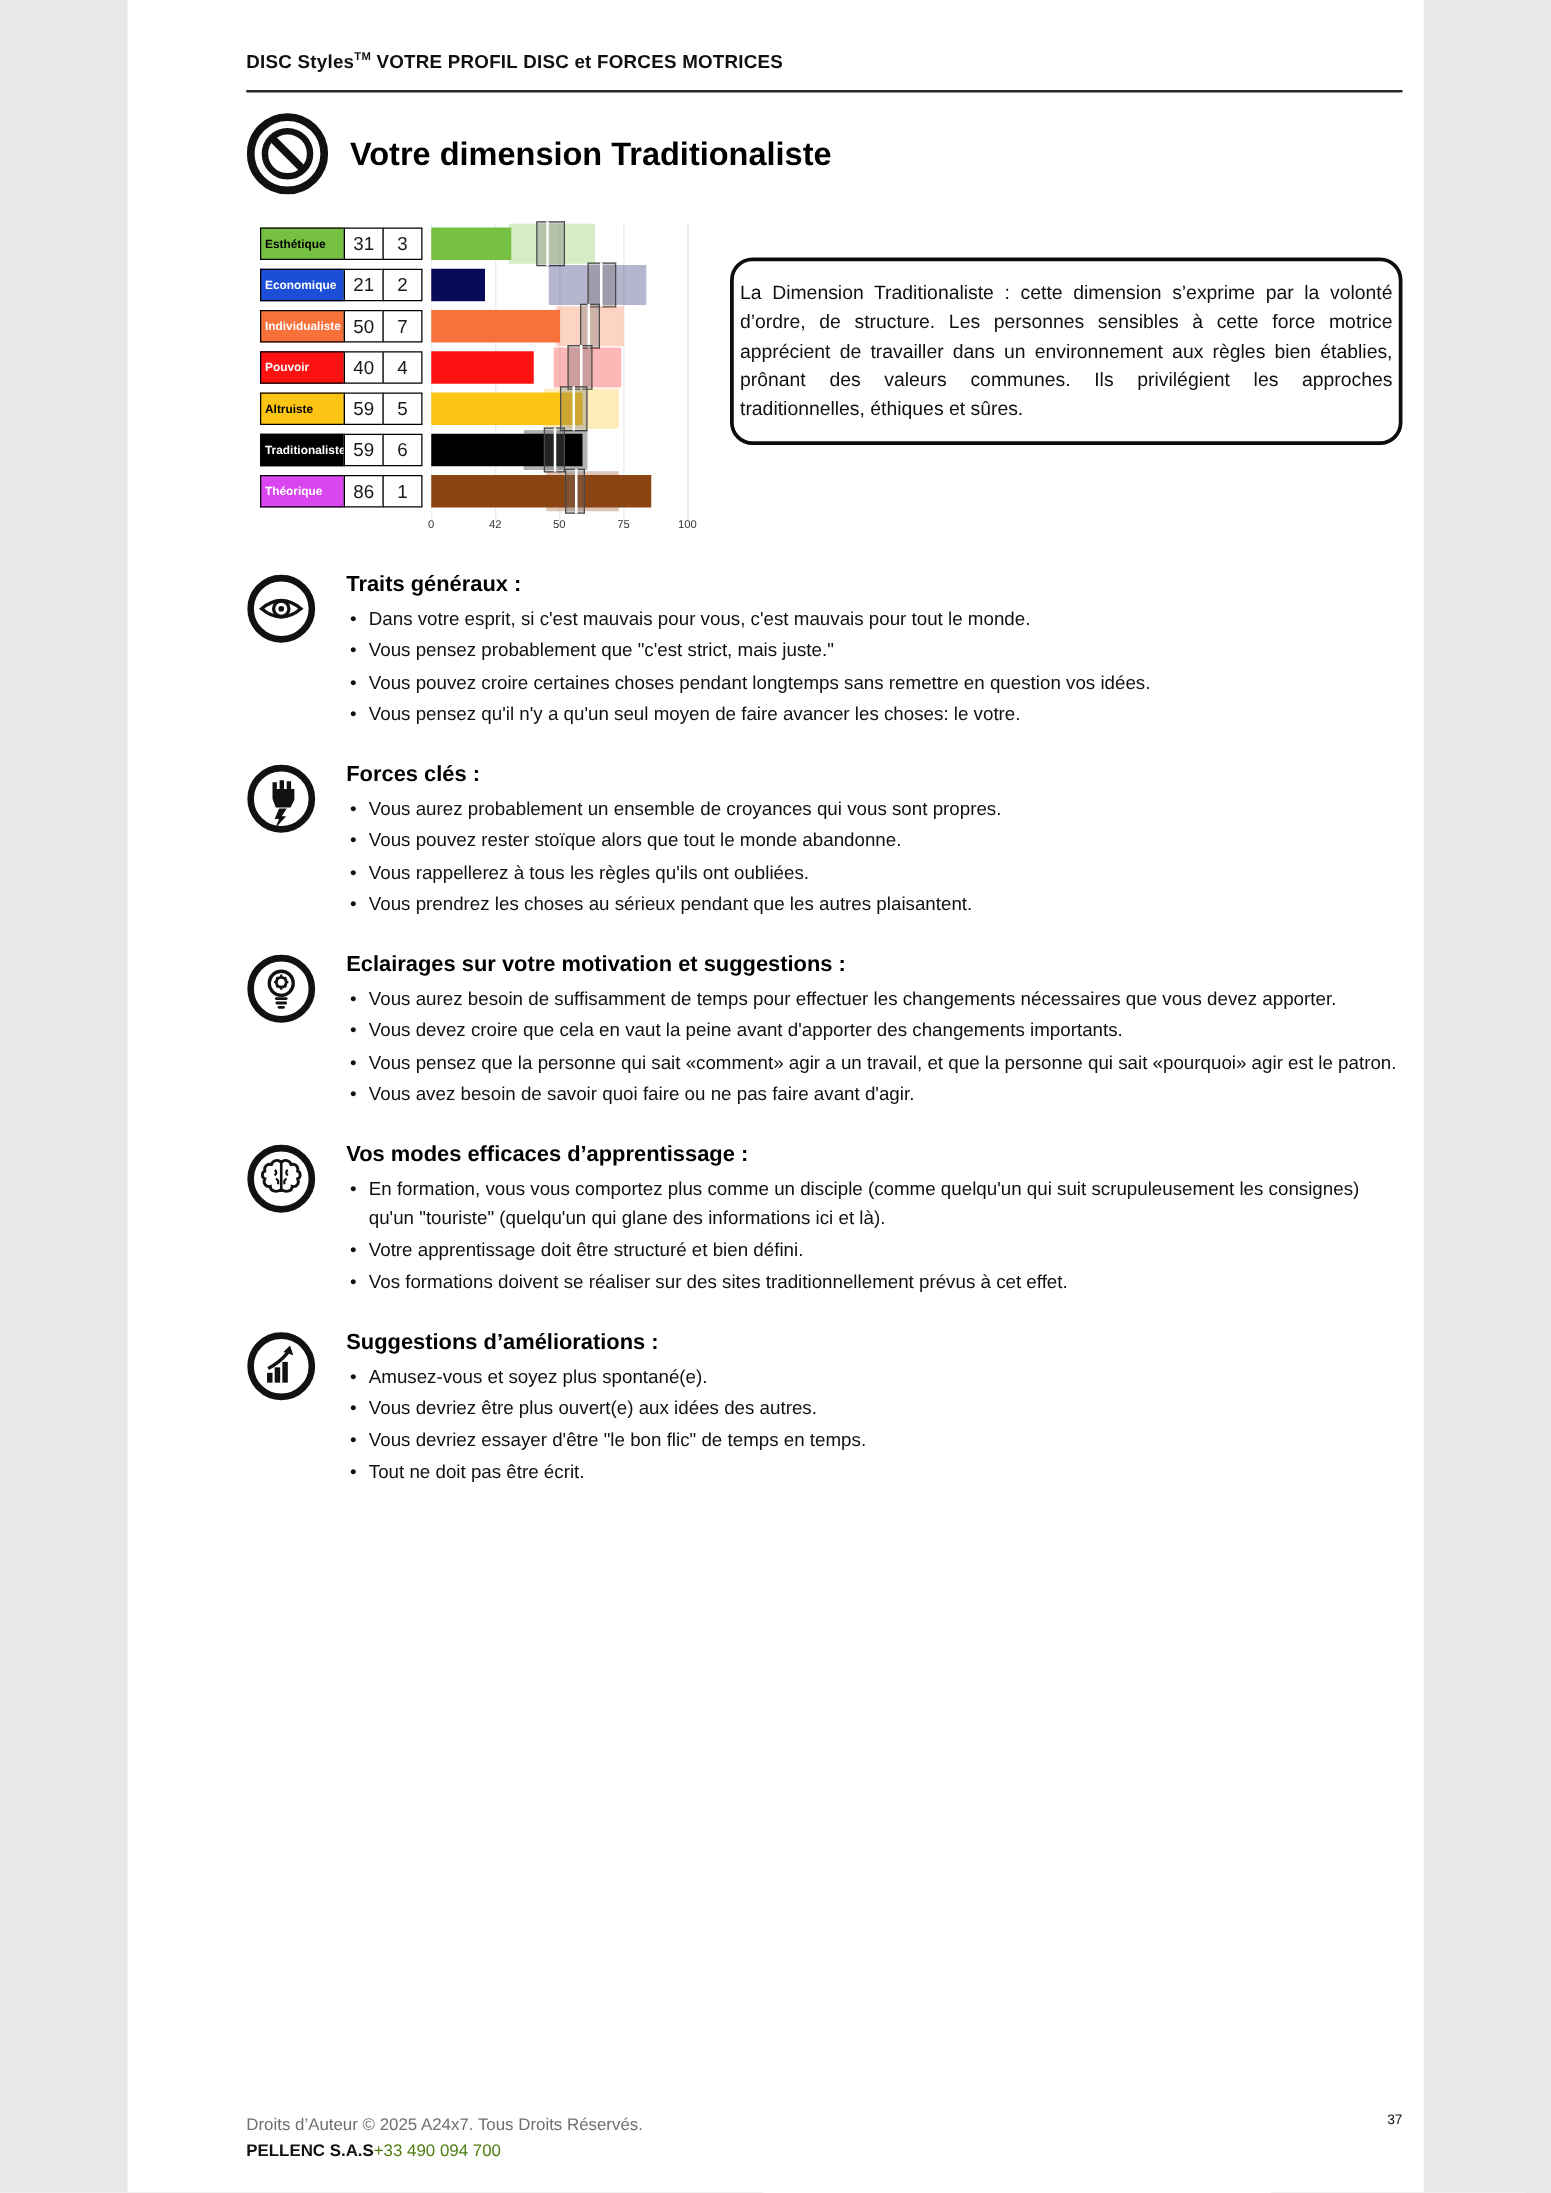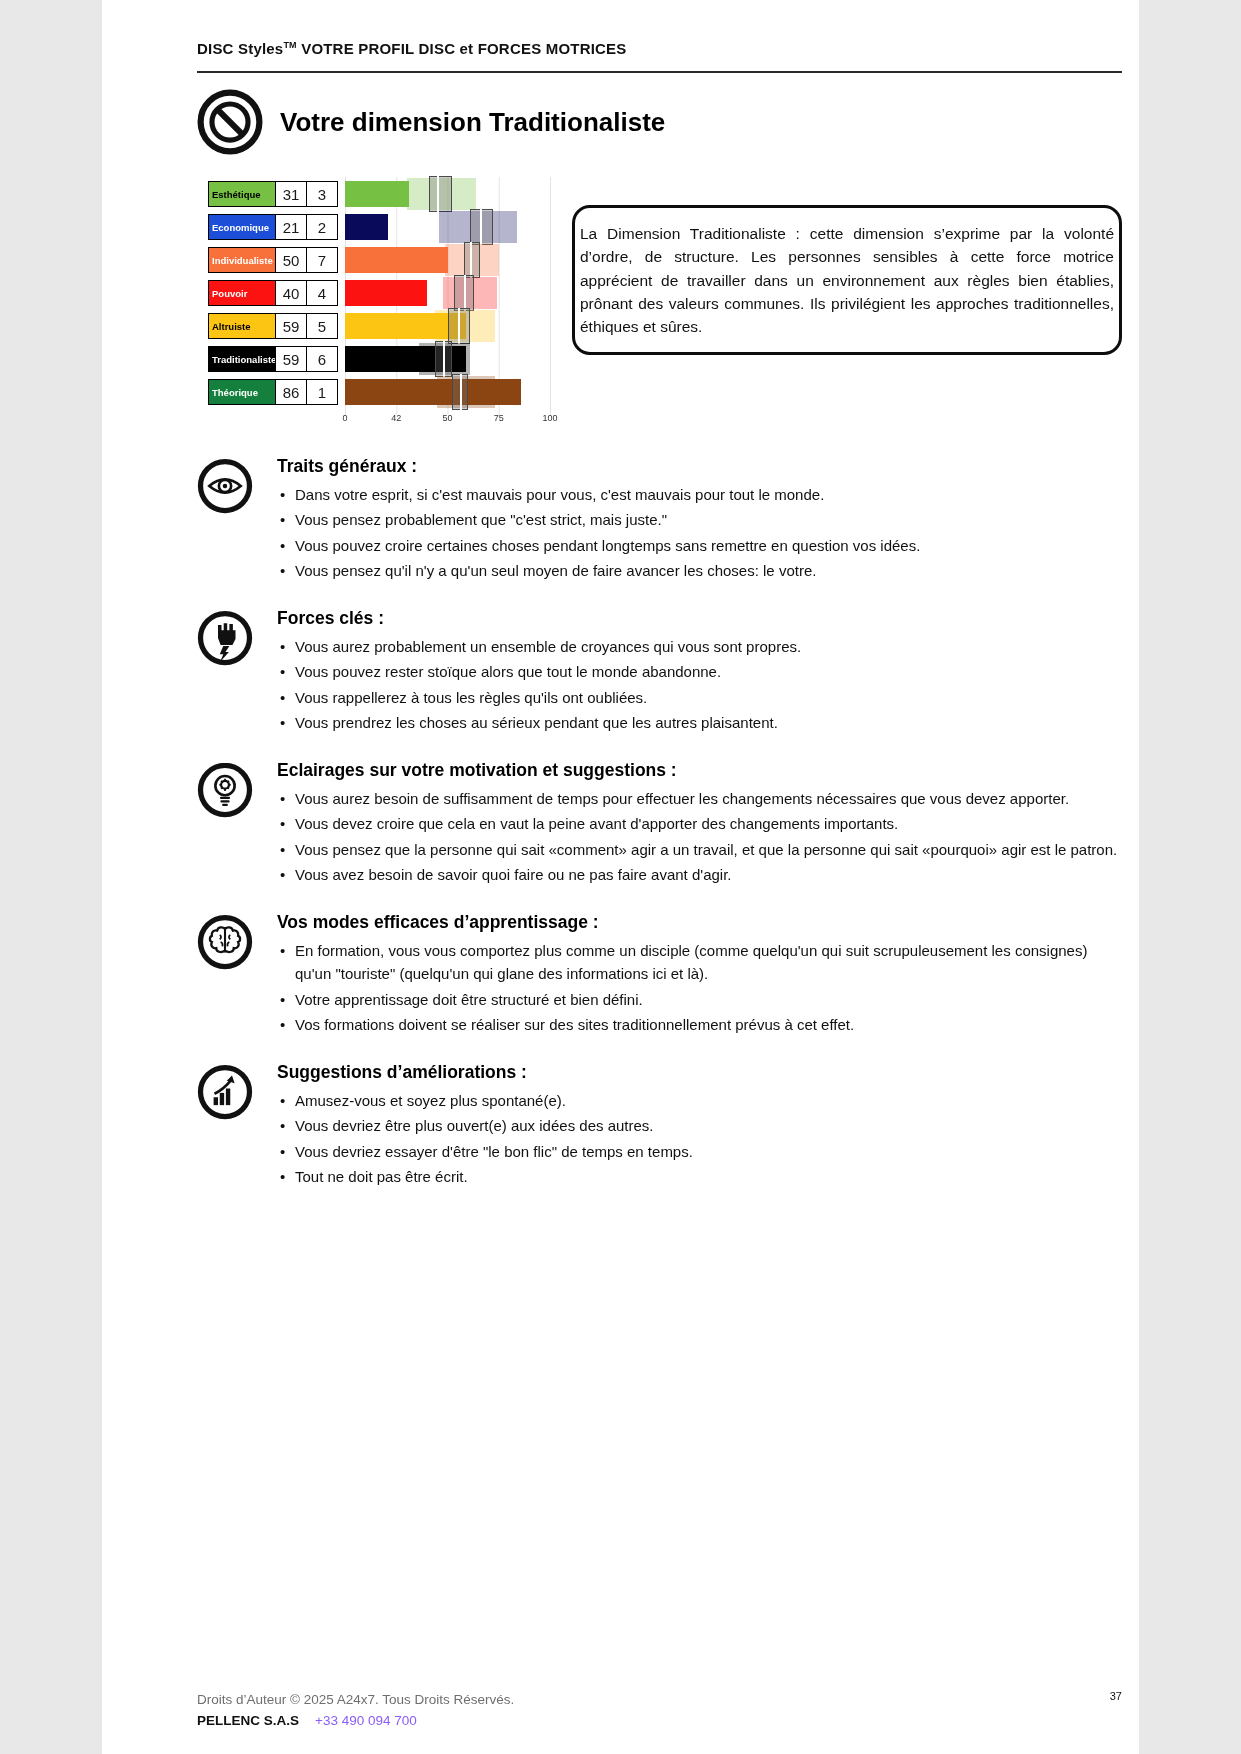--- a/index.html
+++ b/index.html
@@ -12,21 +12,21 @@
   .doc-header sup{font-size:9px;}
   .rule{margin-top:14px;border-top:2px solid #2b2b2b;height:0;}
 
   
   .title-row{display:flex;align-items:center;margin-top:16px;gap:17px;}
   .big-icon{width:66px;height:66px;flex:0 0 66px;}
   .big-icon svg{width:66px;height:66px;display:block;}
   h1{font-size:26px;margin:0;font-weight:bold;color:#000;}
 
   
-  .chart-wrap{display:flex;margin-top:26px;align-items:flex-start;}
+  .chart-wrap{display:flex;margin-top:26px;align-items:flex-start;gap:12px;}
   #chart{position:relative;width:342px;margin-left:11px;flex:0 0 342px;}
   .gridlines{position:absolute;left:137px;top:-4px;width:205px;height:238px;
              background-image:linear-gradient(to right,#e4e4e4 1px,transparent 1px);
              background-size:25% 100%;border-right:1px solid #e4e4e4;}
   .crow{position:relative;display:grid;grid-template-columns:68px 31px 31px 1fr;height:26px;margin-bottom:7px;}
   .clabel{border:1px solid #000;font-size:9.5px;font-weight:bold;display:flex;align-items:center;
           padding:0 3px;box-sizing:border-box;white-space:nowrap;overflow:hidden;}
   .cnum{border:1px solid #000;margin-left:-1px;background:#fff;font-size:15px;
         display:flex;align-items:center;justify-content:center;box-sizing:border-box;}
   .cplot{position:relative;margin-left:7px;}
@@ -51,21 +51,21 @@
   .sec-body h2{margin:0 0 6px 0;font-size:17.5px;font-weight:bold;color:#000;}
   .sec-body ul{margin:0;padding:0;list-style:none;}
   .sec-body li{position:relative;padding-left:18px;font-size:15px;line-height:1.55;margin-bottom:2px;color:#111;}
   .sec-body li::before{content:"\2022";position:absolute;left:3px;top:0;}
 
   
   .footer{position:absolute;left:95px;width:925px;bottom:26px;font-size:13.5px;}
   .footer .line1{color:#6f6f6f;}
   .footer .line2{margin-top:6px;}
   .footer .company{font-weight:bold;color:#111;}
-  .footer .phone{color:#8b5cf6;margin-left:16px;}
+  .footer .phone{color:#4d7c0f;margin-left:0;}
   .page-num{position:absolute;right:0;top:-2px;color:#111;font-size:11px;}
 </style>
 </head>
 <body>
 
 <div class="page">
   <div class="content">
 
     <div class="doc-header">
       <span>DISC Styles</span><sup>TM</sup>
@@ -147,21 +147,21 @@
             <div class="cnum">59</div>
             <div class="cnum">6</div>
             <div class="cplot">
               <div class="cbar" style="width: 59%; background: rgb(0, 0, 0);"></div>
               <div class="cband" style="left: 36%; width: 25%; background: rgba(0, 0, 0, 0.3);"></div>
               <div class="cmark" style="left: 44%; width: 8%;"></div>
               <div class="cline" style="left: 48%;"></div>
             </div>
           </div>
           <div class="crow">
-            <div class="clabel" style="background: #15803d; color: rgb(255, 255, 255); text-align: right;">Théorique</div>
+            <div class="clabel" style="background: #d946ef; color: rgb(255, 255, 255); text-align: right;">Théorique</div>
             <div class="cnum">86</div>
             <div class="cnum">1</div>
             <div class="cplot">
               <div class="cbar" style="width: 86%; background: rgb(139, 69, 19);"></div>
               <div class="cband" style="left: 45%; width: 28%; background: rgba(139, 69, 19, 0.3);"></div>
               <div class="cmark" style="left: 52%; width: 8%;"></div>
               <div class="cline" style="left: 56%;"></div>
             </div>
           </div>
           <div class="axis">

